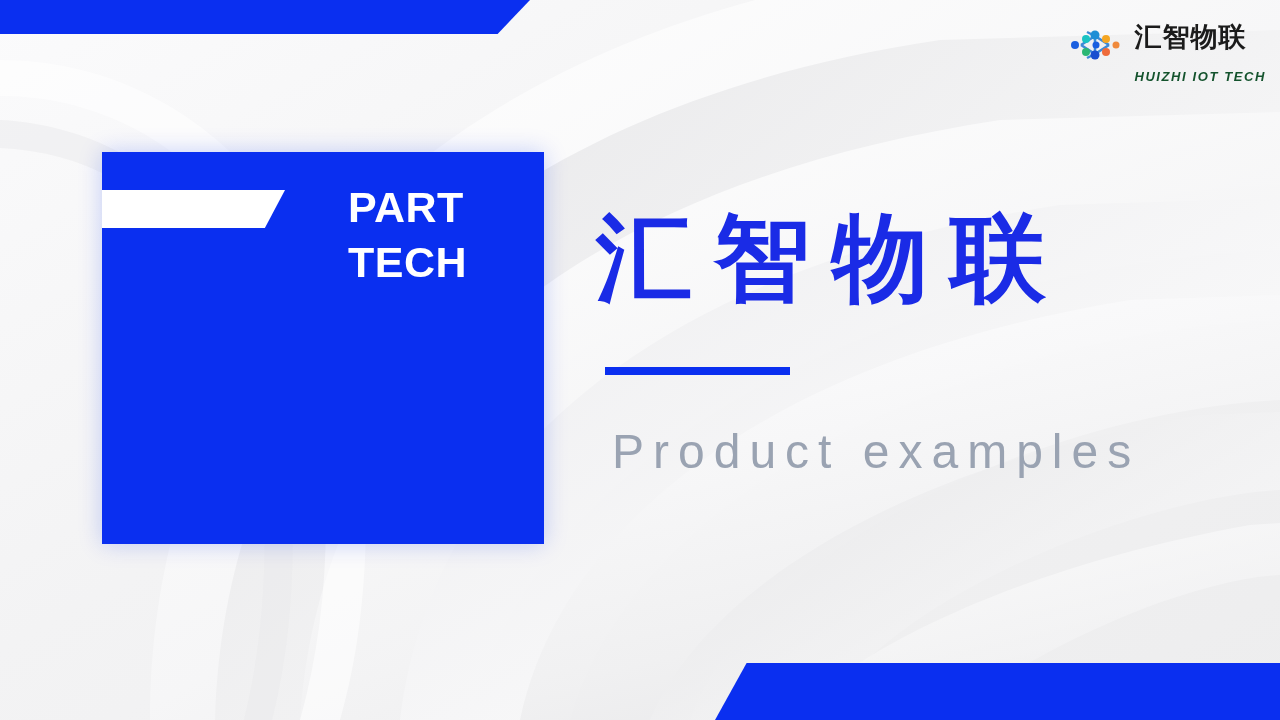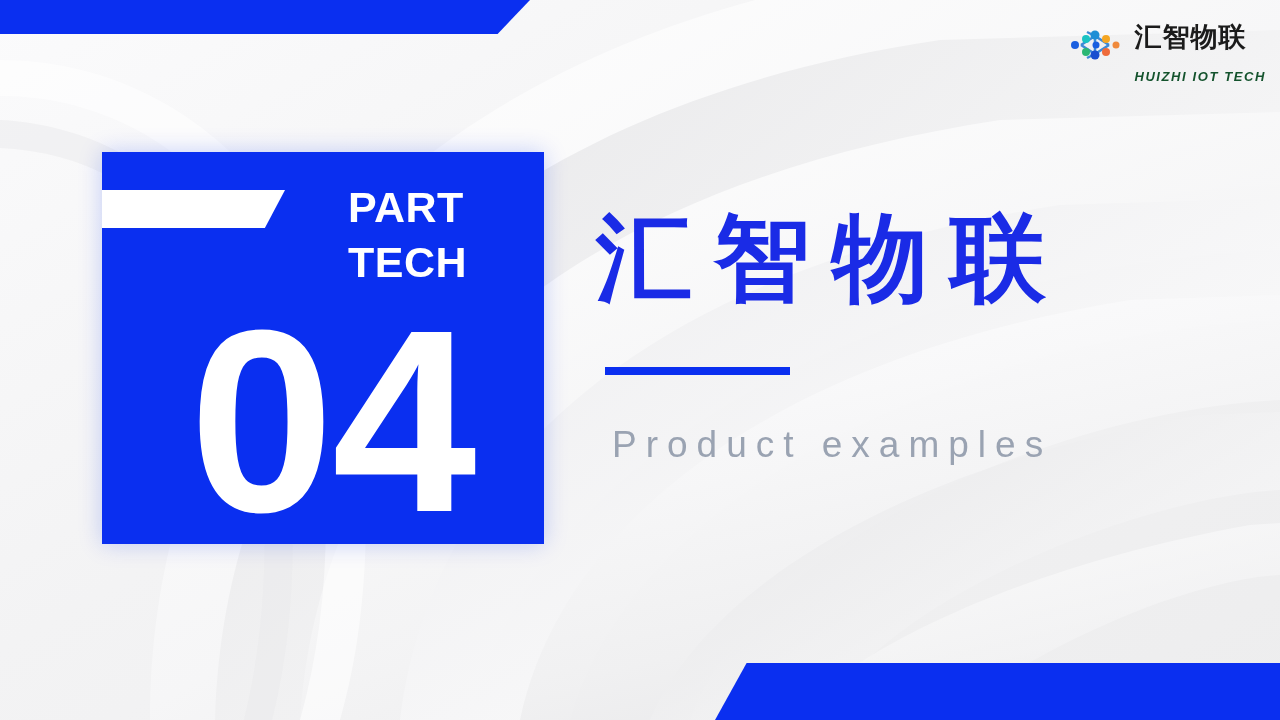--- a/index.html
+++ b/index.html
@@ -116,21 +116,21 @@
     width: 185px;
     height: 8px;
     background: var(--brand);
     z-index: 3;
   }
   .heading-en {
     position: absolute;
     left: 612px;
     top: 424px;
     color: #9aa3b2;
-    font-size: 37px;
+    font-size: 48px;
     font-weight: normal;
     letter-spacing: 9px;
     white-space: nowrap;
     z-index: 3;
   }
 
   
   .logo {
     position: absolute;
     right: 14px;
@@ -222,21 +222,20 @@
   <div class="bar-top"></div>
 
   <div class="bar-bottom"></div>
 
   <div class="part-panel">
     <div class="panel-slash"></div>
     <div class="part-label">
       <span>PART</span>
       <span class="line2">TECH</span>
     </div>
-    <div class="part-number">04</div>
   </div>
 
   <div class="heading-cn">汇智物联</div>
   <div class="heading-rule"></div>
   <div class="heading-en">Product examples</div>
 
   <div class="logo">
     <svg class="logo-mark" viewBox="0 0 120 84" xmlns="http://www.w3.org/2000/svg">
       <g stroke="#2a7fd4" stroke-width="5" fill="none" opacity="0.9">
         <path d="M30 42 L58 24 L86 42"></path>

